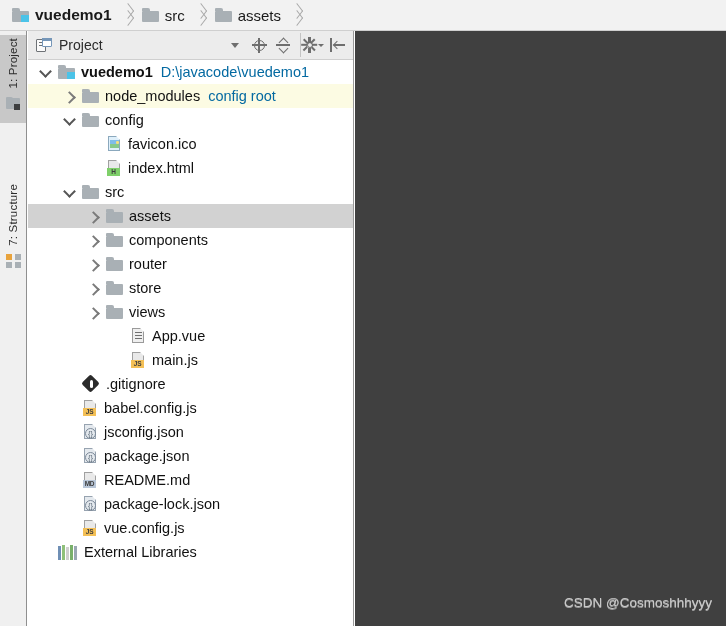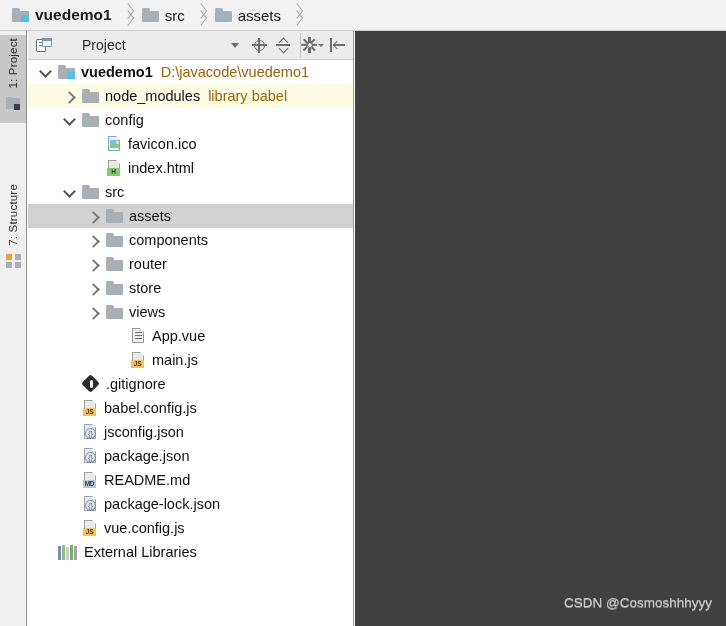--- a/index.html
+++ b/index.html
@@ -134,21 +134,20 @@
     box-sizing: border-box;
   }
   .tw-header {
     position: relative;
     height: 29px;
     background: #ececec;
     border-bottom: 1px solid #cfcfcf;
     display: flex; align-items: center;
     box-sizing: border-box;
     padding: 0 4px 0 8px;
-    gap: 23px;
   }
   .tw-title {
     font-size: 14px;
     color: #2b2b2b;
     margin-left: 7px;
   }
   .ic-projwin { position: relative; width: 16px; height: 14px; flex: none; }
   .ic-projwin .r1 { position:absolute; left:0; top:1px; width:10px; height:13px; background:#fbfbfb; border:1.3px solid #6e7276; box-sizing:border-box; border-radius:1px;}
   .ic-projwin .r1b { position:absolute; left:2.5px; top:4px; width:5px; height:1.3px; background:#6e7276;}
   .ic-projwin .r1c { position:absolute; left:2.5px; top:7px; width:5px; height:1.3px; background:#6e7276;}
@@ -235,21 +234,21 @@
     position: absolute; left: 2.5px; top: 2px;
     width: 7px; height: 7px;
     border-right: 2px solid #555555;
     border-bottom: 2px solid #555555;
     transform: rotate(45deg);
   }
   .label { margin-left: 6px; }
   .label.bold { font-weight: bold; }
   .sub {
     margin-left: 8px;
-    color: #a16207;
+    color: #0369a1;
     font-size: 14.5px;
   }
 
   
   .fic { position: relative; width: 16px; height: 16px; flex: none; }
   .fic .page {
     position: absolute; left: 2px; top: 0px;
     width: 12px; height: 15px;
     background: #e9e9e9;
     border: 1px solid #a0a0a0;
@@ -452,21 +451,21 @@
         </div>
         <div class="row hl">
           <span style="display:inline-block;width:34px;flex:none;"></span>
           <span class="arrow right"></span>
           <span style="display:inline-block;width:6px;flex:none;"></span>
           <span class="folder">
             <span class="tab"></span>
             <span class="body"></span>
           </span>
           <span class="label">node_modules</span>
-          <span class="sub">library babel</span>
+          <span class="sub">config root</span>
         </div>
         <div class="row">
           <span style="display:inline-block;width:34px;flex:none;"></span>
           <span class="arrow down"></span>
           <span style="display:inline-block;width:6px;flex:none;"></span>
           <span class="folder">
             <span class="tab"></span>
             <span class="body"></span>
           </span>
           <span class="label">config</span>

